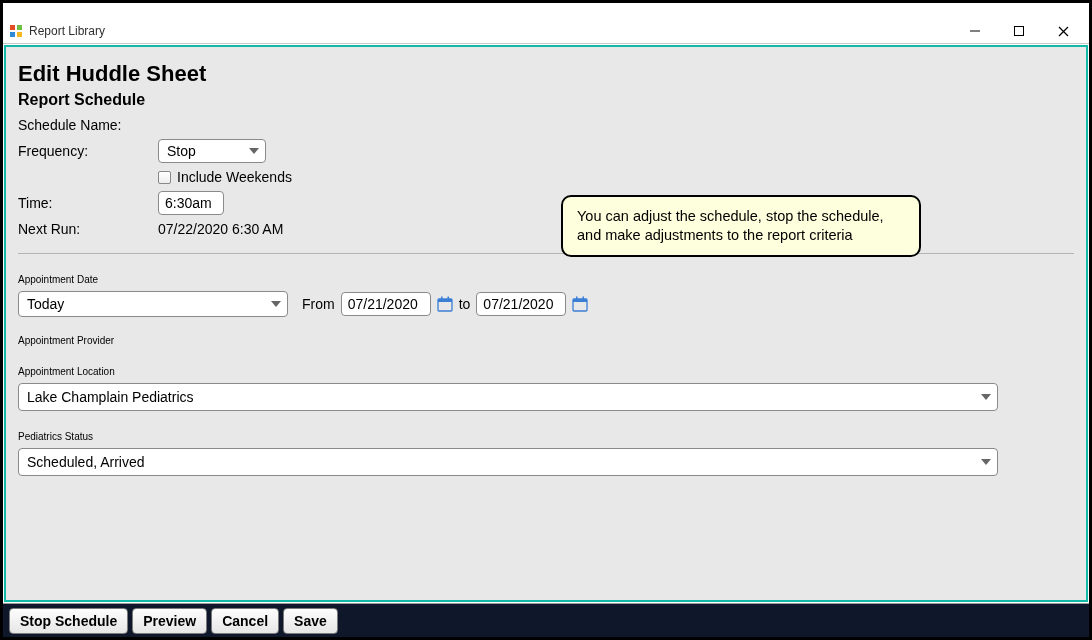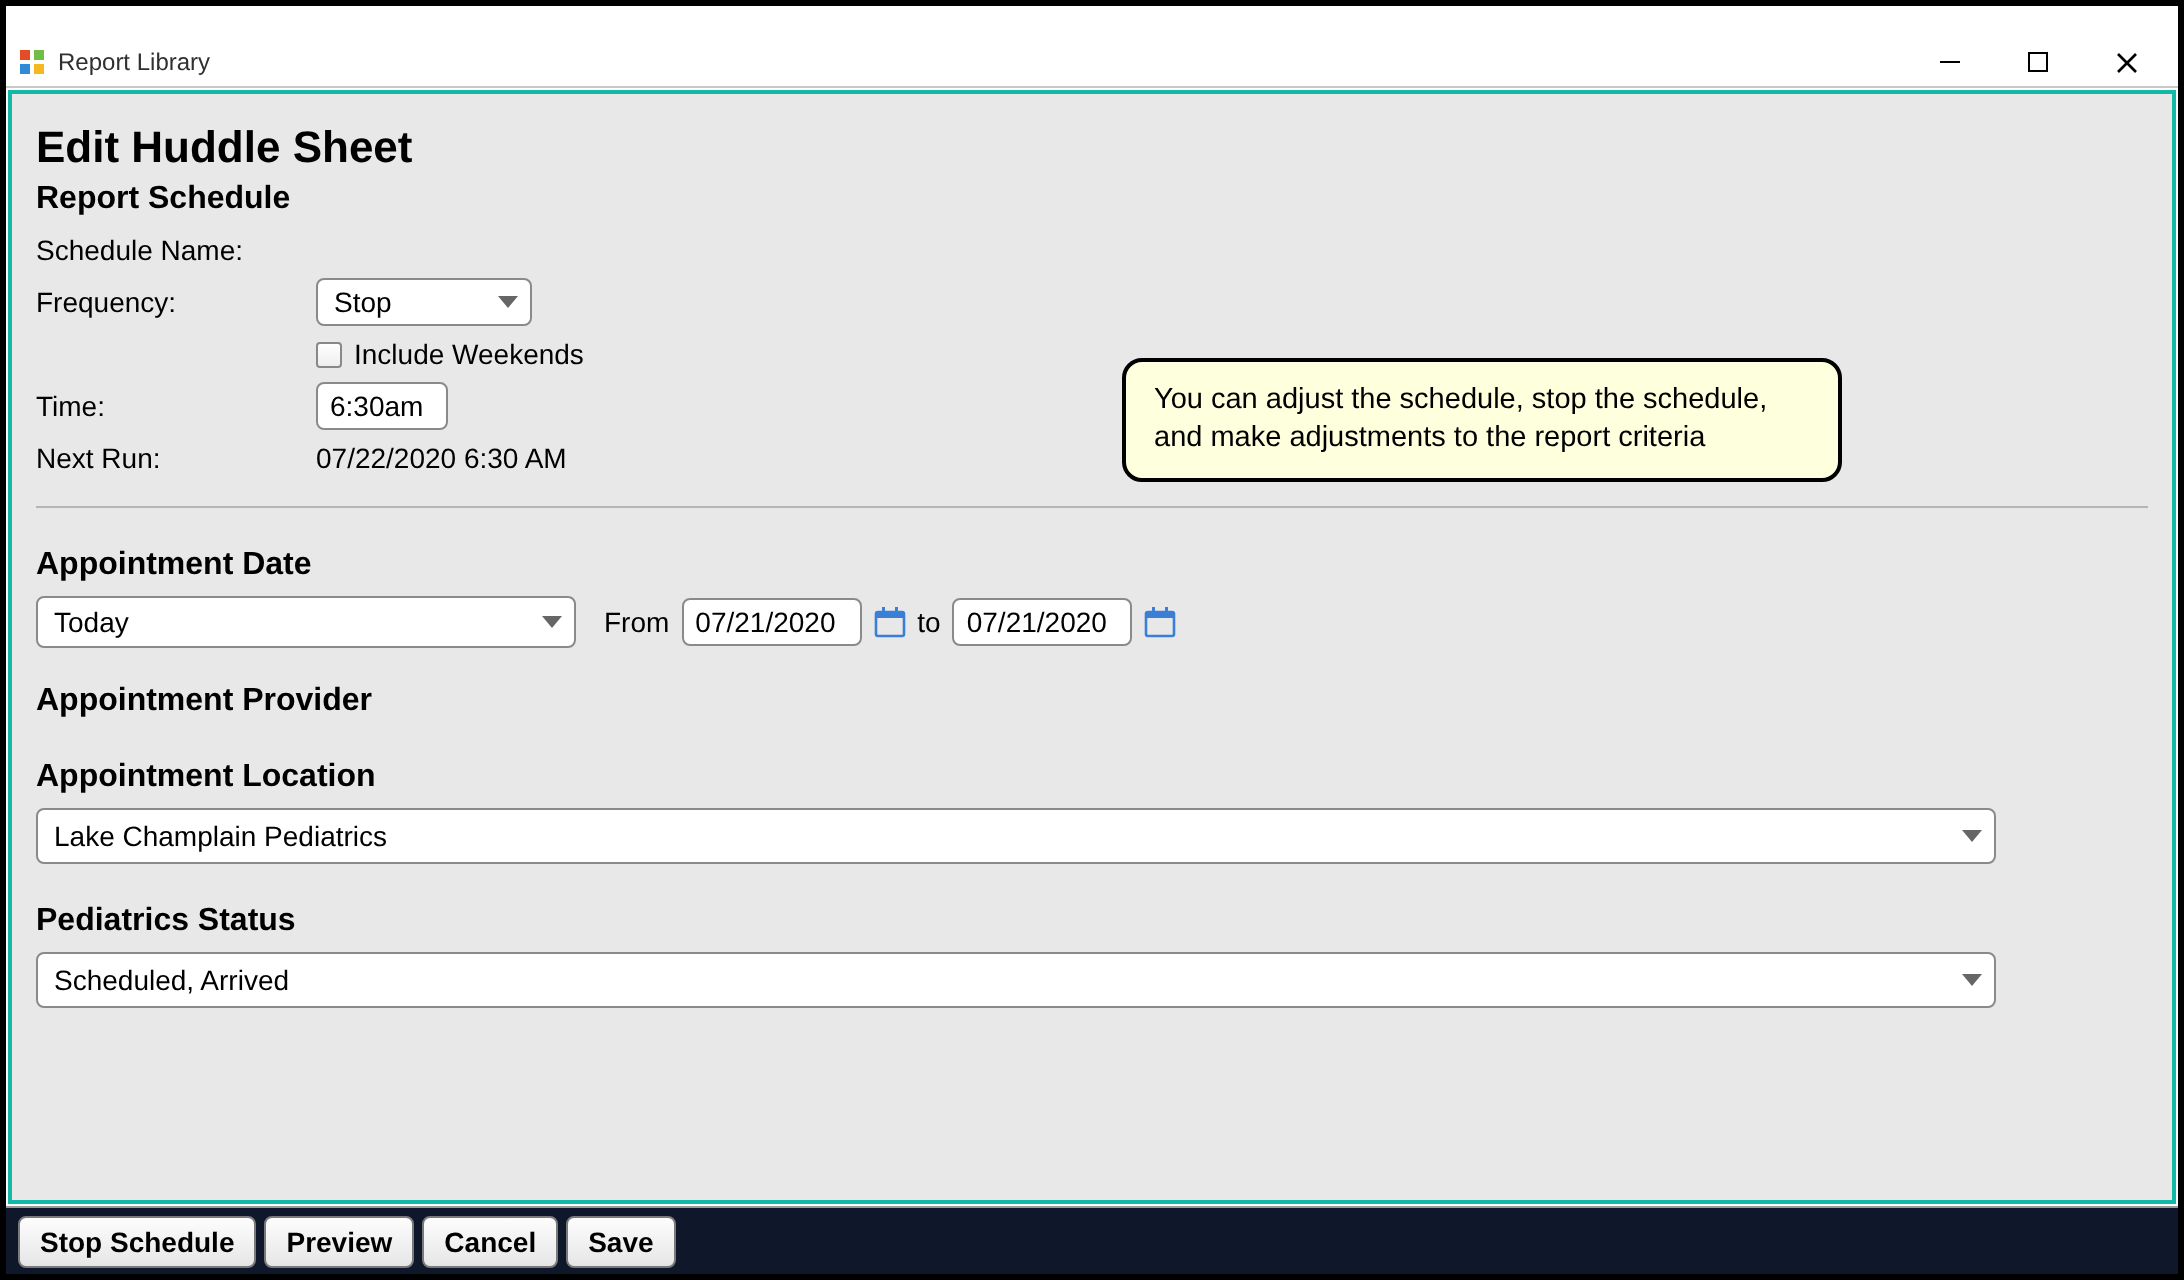--- a/index.html
+++ b/index.html
@@ -114,22 +114,22 @@
   }
   .value-text {
     font-size: 14px;
   }
   hr.sep {
     border: none;
     border-top: 1px solid #b5b5b5;
     margin: 16px 0 10px 0;
   }
   .bold-label {
-    font-size: 16px;
-    font-weight: bold;
+    font-size: 10px;
+    font-weight: normal;
     margin: 20px 0 6px 0;
   }
   .date-row {
     display:flex;
     align-items:center;
     gap: 6px;
   }
   .dropdown.wide { width: 270px; height:26px; }
   .dropdown.full { width: 980px; height:28px; }
   .date-input {
@@ -164,21 +164,21 @@
     background: #dcdcdc;
     border-radius: 4px;
     padding: 5px 10px;
     font-size: 14px;
     margin-left: 10px;
   }
   
   .callout {
     position: absolute;
     left: 555px;
-    top: 132px;
+    top: 148px;
     width: 360px;
     background: #feffdc;
     border: 2px solid #000;
     border-radius: 10px;
     padding: 10px 14px;
     font-size: 14.5px;
     line-height: 1.3;
   }
   
   .footer {

